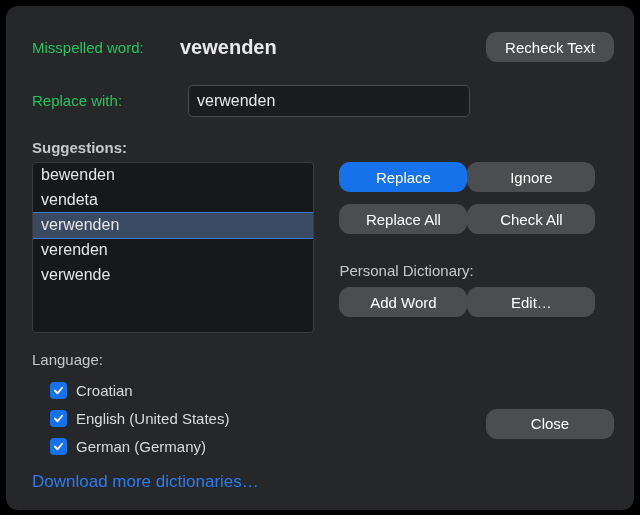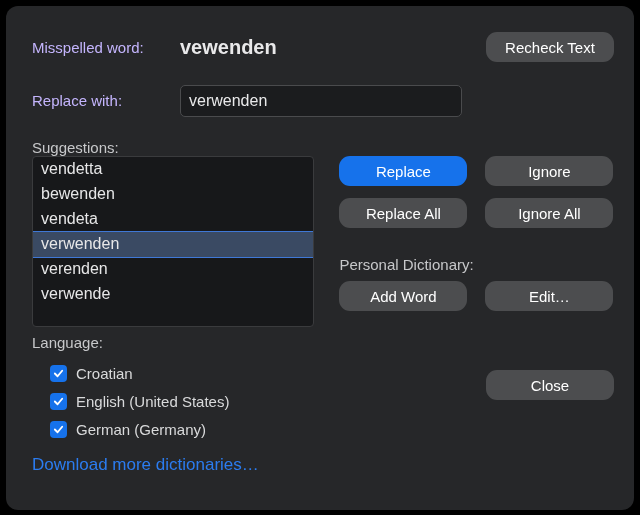--- a/index.html
+++ b/index.html
@@ -14,21 +14,21 @@
   }
   .panel {
     position:absolute;
     left:6px; top:6px;
     width:628px; height:504px;
     background:#262729;
     border-radius:12px;
     padding:26px 20px 20px 26px;
   }
   .row { display:flex; align-items:center; }
-  .label { color:#c4b5fd; }
+  .label { color:#22c55e; }
   .bold { font-weight:600; color:#e9e9ea; }
   .btn {
     height:30px;
     background:#4c4d4f;
     color:#ffffff;
     border:none;
     border-radius:11px;
     font-size:15px;
     font-family:inherit;
     padding:0 10px;
@@ -77,79 +77,78 @@
     cursor:pointer;
   }
   .chk svg { width:11px; height:11px; }
   .link {
     color:#2b7cf0;
     cursor:pointer;
     font-size:17px;
   }
   .section-label { color:#c7c8ca; }
   .actions-grid { width:276px; }
-  .actions-grid .pair { display:flex; gap:18px; margin-bottom:12px; }
+  .actions-grid .pair { display:flex; margin-bottom:12px; }
   .spacer-gap { height:16px; }
 </style>
 </head>
 <body>
 
 <div class="panel">
 
   <div class="row" style="height:30px; margin-bottom:14px;">
     <span class="label" style="width:148px;">Misspelled word:</span>
     <span class="bold" style="font-size:20px;">vewenden</span>
     <div style="flex:1;"></div>
     <button class="btn wide">Recheck Text</button>
   </div>
 
-  <div class="row" style="height:49px; margin-bottom:14px;">
+  <div class="row" style="height:49px; margin-bottom:14px;gap:8px;">
     <span class="label" style="width:148px;">Replace with:</span>
     <input class="input-text" style="width: 282px;" type="text" value="verwenden">
     <div style="flex:1;"></div>
   </div>
 
-  <div class="row" style="">
+  <div class="row" style="margin-bottom:6px;font-weight:bold;">
     <span class="section-label">Suggestions:</span>
   </div>
 
   <div class="row" style="align-items:flex-start;">
 
     <div class="listbox">
-      <div class="item">vendetta</div>
       <div class="item">bewenden</div>
       <div class="item">vendeta</div>
       <div class="item selected">verwenden</div>
       <div class="item">verenden</div>
       <div class="item">verwende</div>
     </div>
 
     <div style="width:26px;"></div>
 
     <div class="actions-grid">
       <div class="pair">
         <button class="btn blue wide">Replace</button>
         <button class="btn wide">Ignore</button>
       </div>
       <div class="pair">
         <button class="btn wide">Replace All</button>
-        <button class="btn wide">Ignore All</button>
+        <button class="btn wide">Check All</button>
       </div>
       <div class="spacer-gap"></div>
       <div style="margin-bottom:8px;">
         <span class="section-label">Personal Dictionary:</span>
       </div>
       <div class="pair" style="margin-bottom:0;">
         <button class="btn wide">Add Word</button>
         <button class="btn wide">Edit…</button>
       </div>
     </div>
   </div>
 
-  <div class="row" style="margin-top:7px; align-items:flex-start;">
+  <div class="row" style="margin-top:18px; align-items:center;">
     <div style="flex:1;">
       <div style="margin-bottom:8px;">
         <span class="section-label">Language:</span>
       </div>
 
       <div style="padding-left:18px;">
         <div class="lang-row">
           <span class="chk">
             <svg viewBox="0 0 12 12">
                 <path d="M2 6 L5 9 L10 3" stroke="#fff" stroke-width="2" fill="none" stroke-linecap="round" stroke-linejoin="round"></path>

